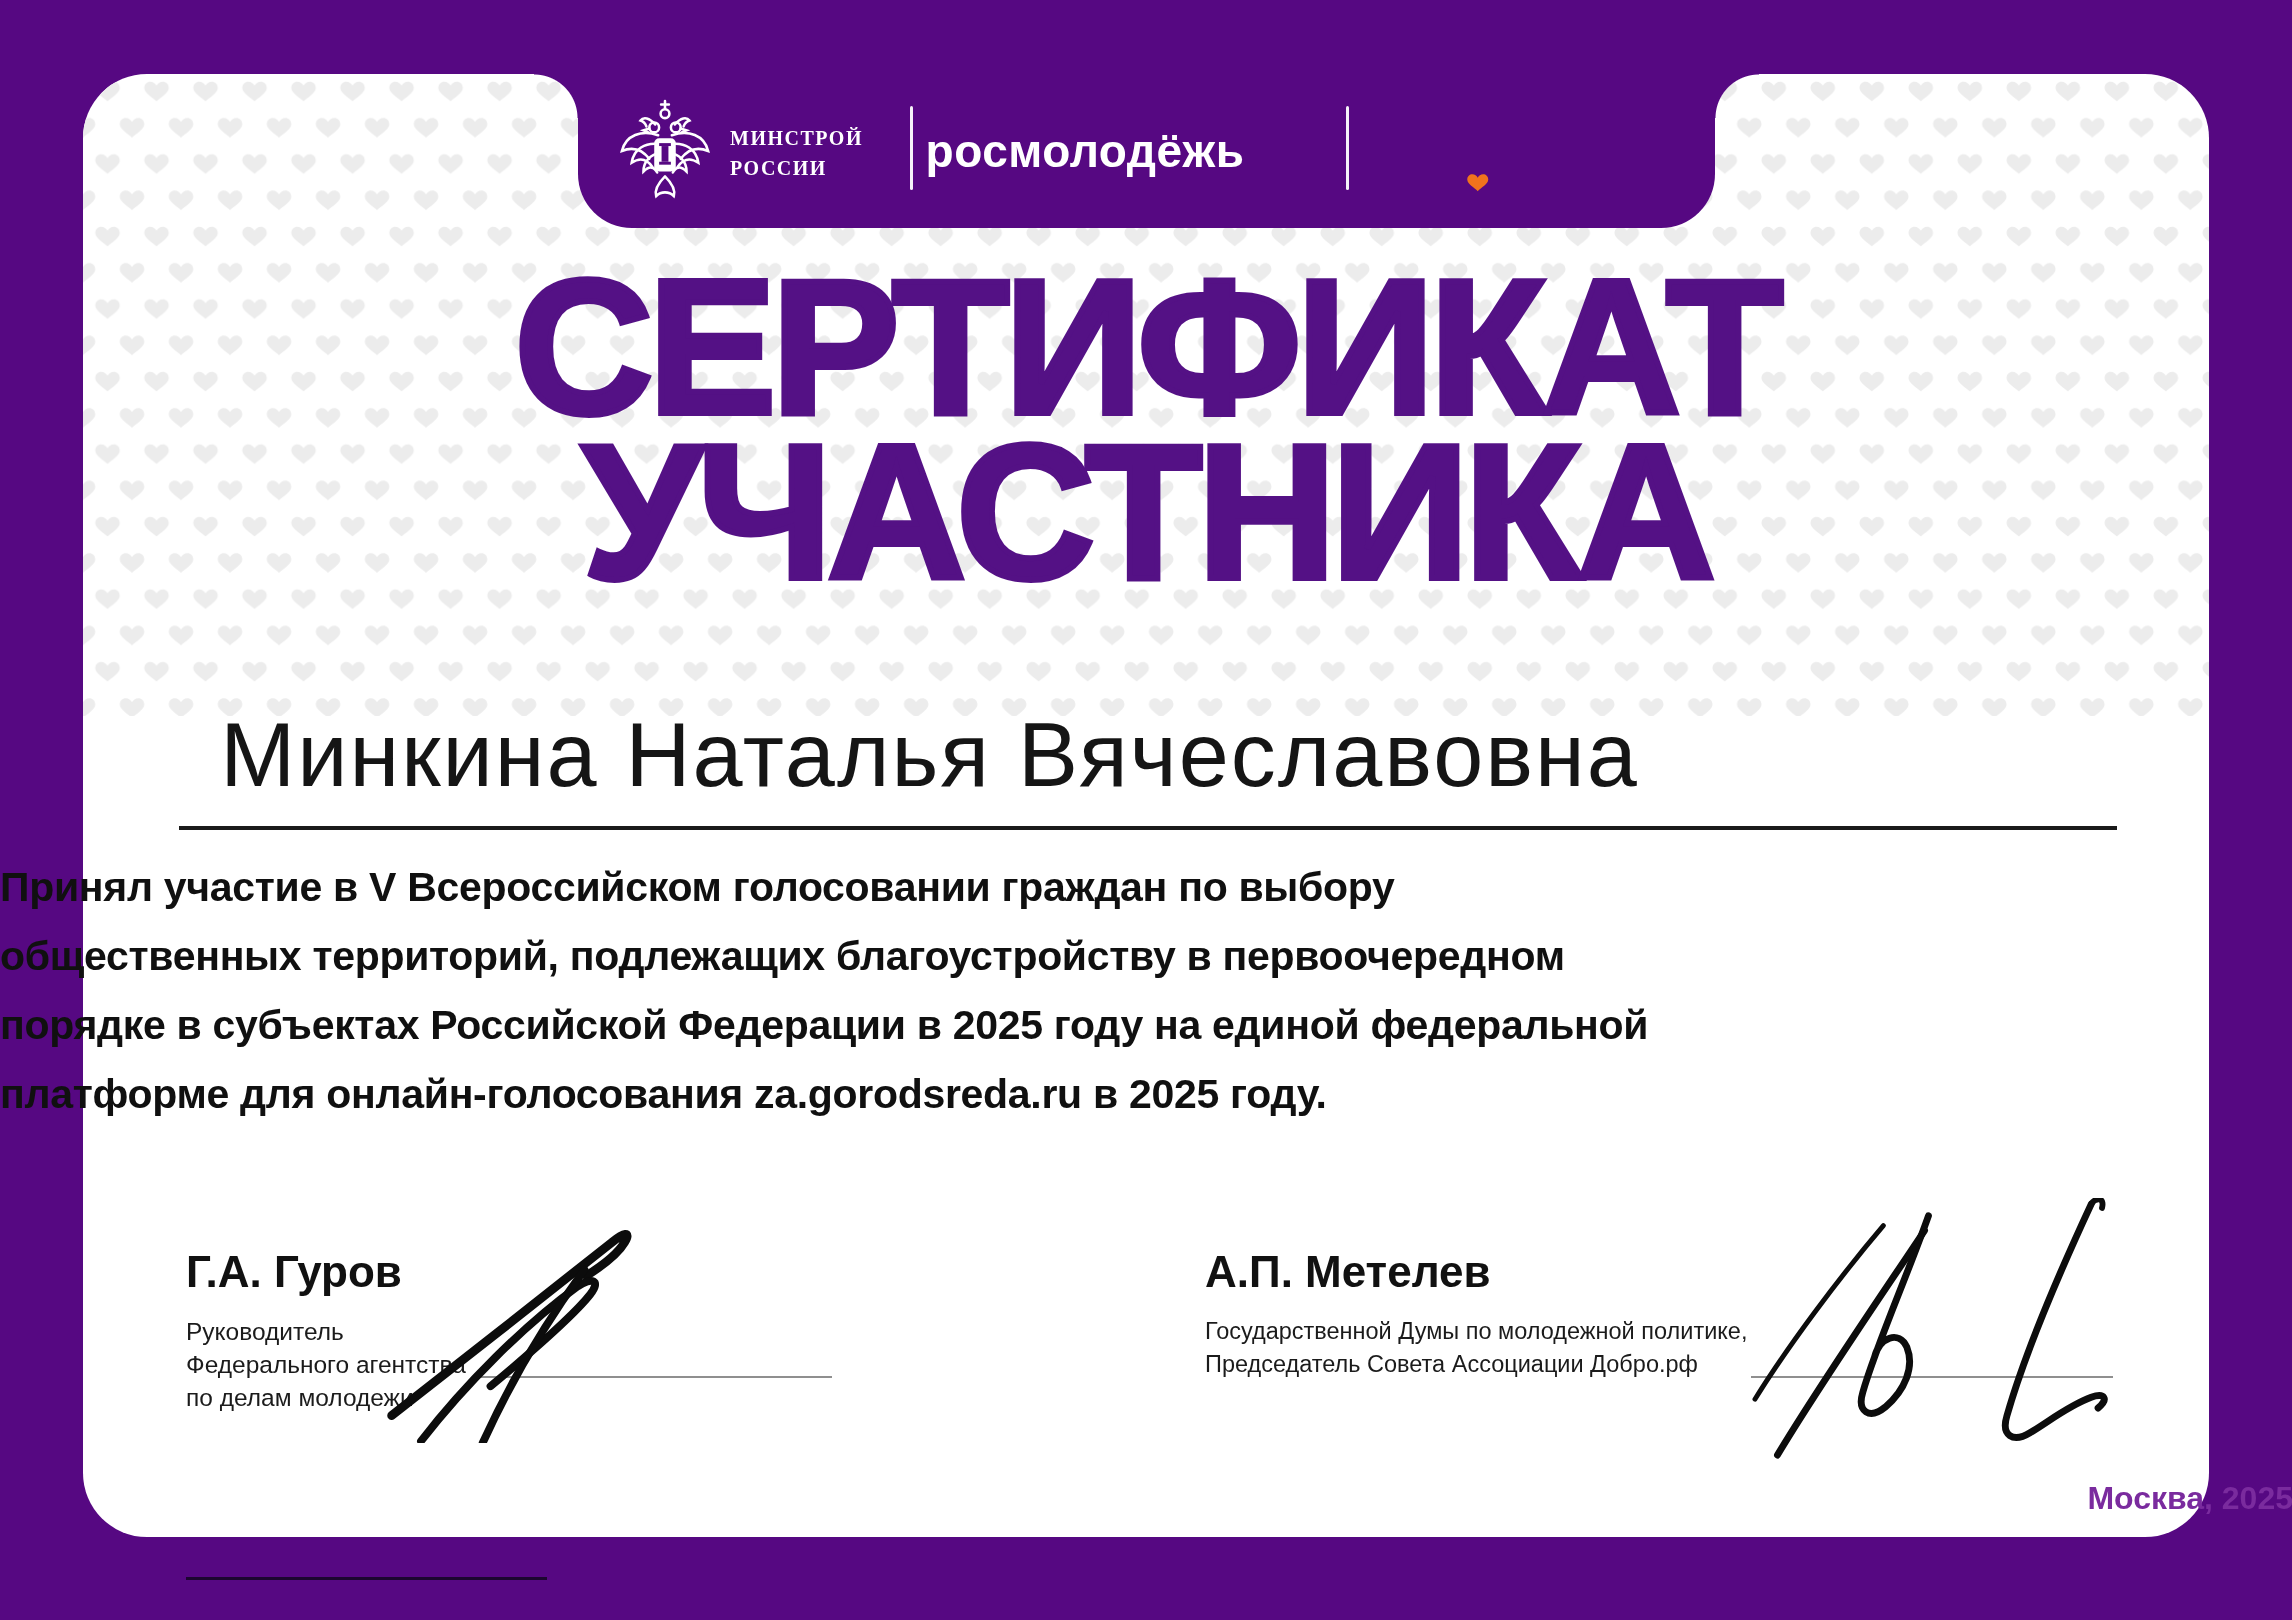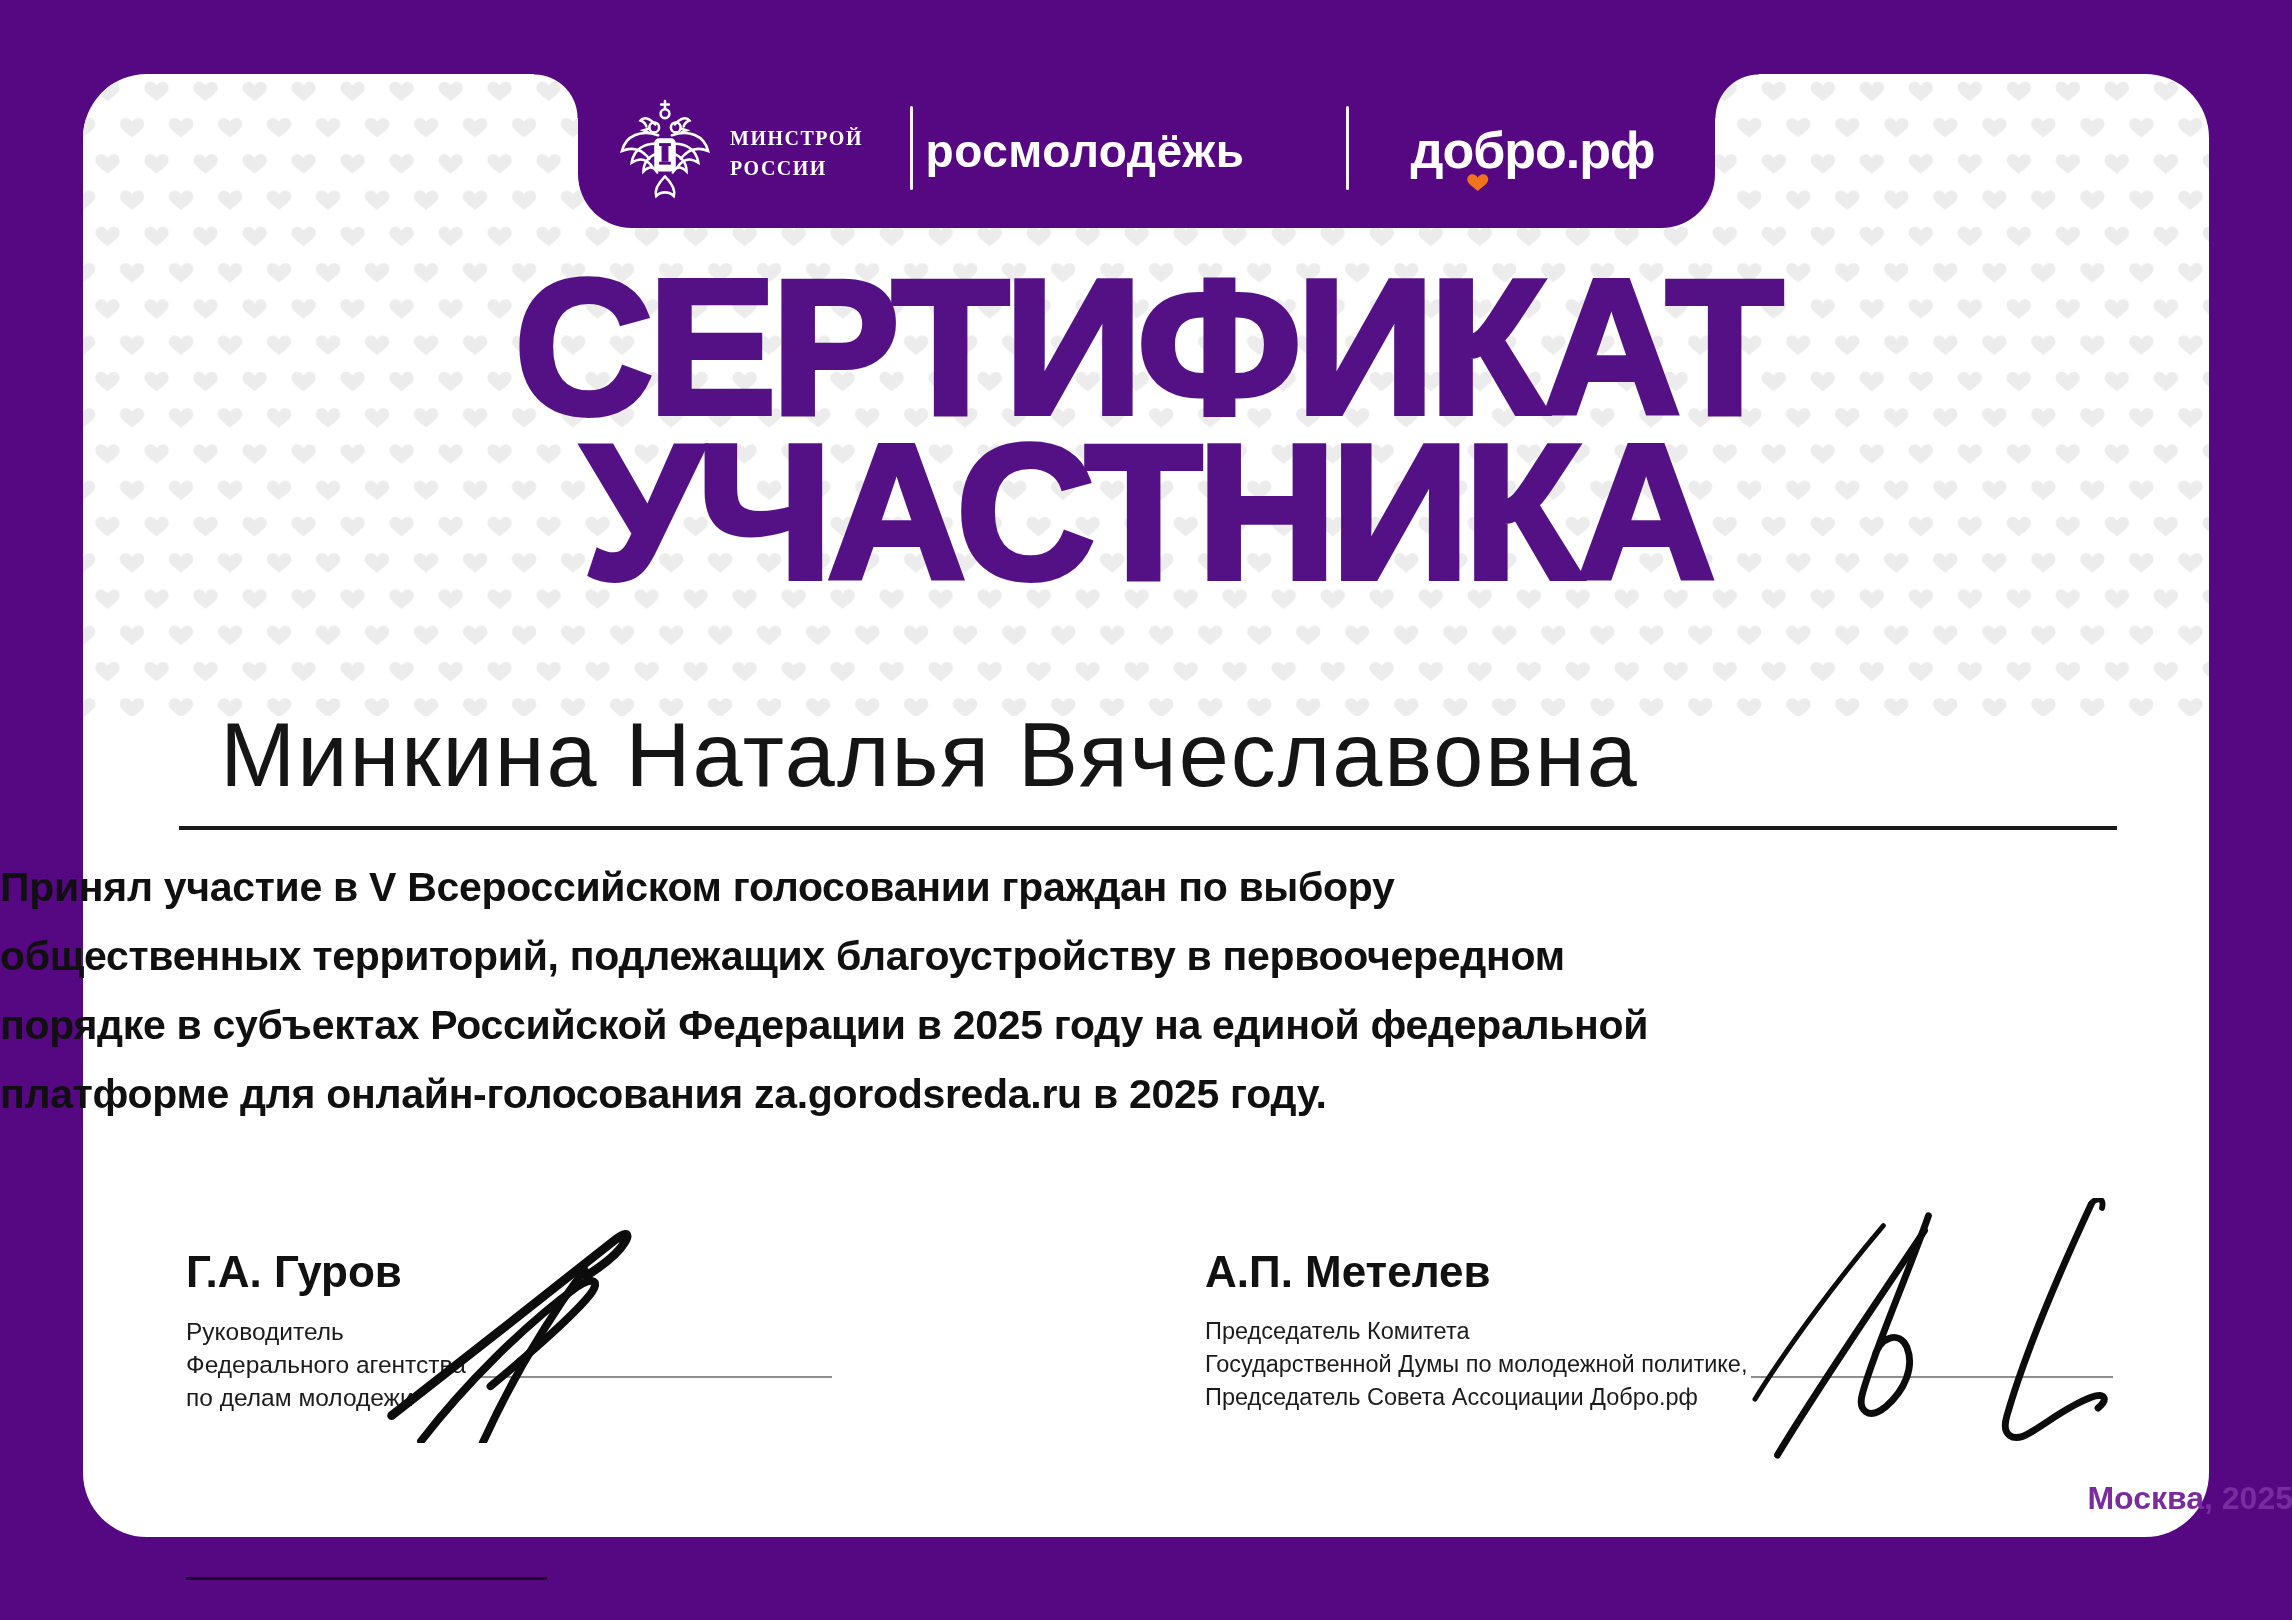--- a/index.html
+++ b/index.html
@@ -142,21 +142,20 @@
   </div>
 
   <div class="ministry-name">
     <div>МИНСТРОЙ</div>
     <div>РОССИИ</div>
   </div>
 
   <div class="tab-divider d1"></div>
   <div class="rosmolodezh">росмолодёжь</div>
   <div class="tab-divider d2"></div>
-  <div class="dobro">добро.рф</div>
   <div class="dobro-heart">
     <svg width="23.5" height="19.6" viewBox="0 0 28 22">
       <path d="M14,21 C10,17 1.5,12.5 1.5,7.2 C1.5,3.2 4.4,0.8 7.6,0.8 C10.4,0.8 12.8,2.6 14,5 C15.2,2.6 17.6,0.8 20.4,0.8 C23.6,0.8 26.5,3.2 26.5,7.2 C26.5,12.5 18,17 14,21 Z" fill="#f0731d"></path>
     </svg>
   </div>
 
   <div class="cert-title l1">СЕРТИФИКАТ</div>
   <div class="cert-title l2">УЧАСТНИКА</div>
 
   <div class="recipient-name">Минкина Наталья Вячеславовна</div>
@@ -181,21 +180,20 @@
       <g stroke="#0c0c0c" fill="none" stroke-linecap="round">
         <path d="M15,207 C75,160 190,70 240,30 C252,20 260,18 253,30 C246,42 230,54 214,64" stroke-width="9"></path>
         <path d="M45,233 C90,175 150,115 205,75 C220,65 229,69 218,83 C200,106 158,142 116,177" stroke-width="8"></path>
         <path d="M108,235 C133,180 170,115 212,58" stroke-width="8"></path>
       </g>
     </svg>
   </div>
 
   <div class="sig-name right">А.П. Метелев</div>
   <div class="sig-title right">
-    <div>Председатель Комитета</div>
     <div>Государственной Думы по молодежной политике,</div>
     <div>Председатель Совета Ассоциации Добро.рф</div>
   </div>
   <div class="sig-line right"></div>
   <div class="sig-svg right">
     <svg width="451" height="270" viewBox="0 0 460 275">
       <g stroke="#0c0c0c" fill="none" stroke-linecap="round">
         <path d="M55,205 C88,152 140,82 186,28" stroke-width="5"></path>
         <path d="M78,262 C120,192 180,105 228,33" stroke-width="7"></path>
         <path d="M232,18 C210,80 178,152 165,198 C159,218 172,226 188,213 C208,196 218,172 210,152 C202,134 182,142 177,162" stroke-width="7"></path>

